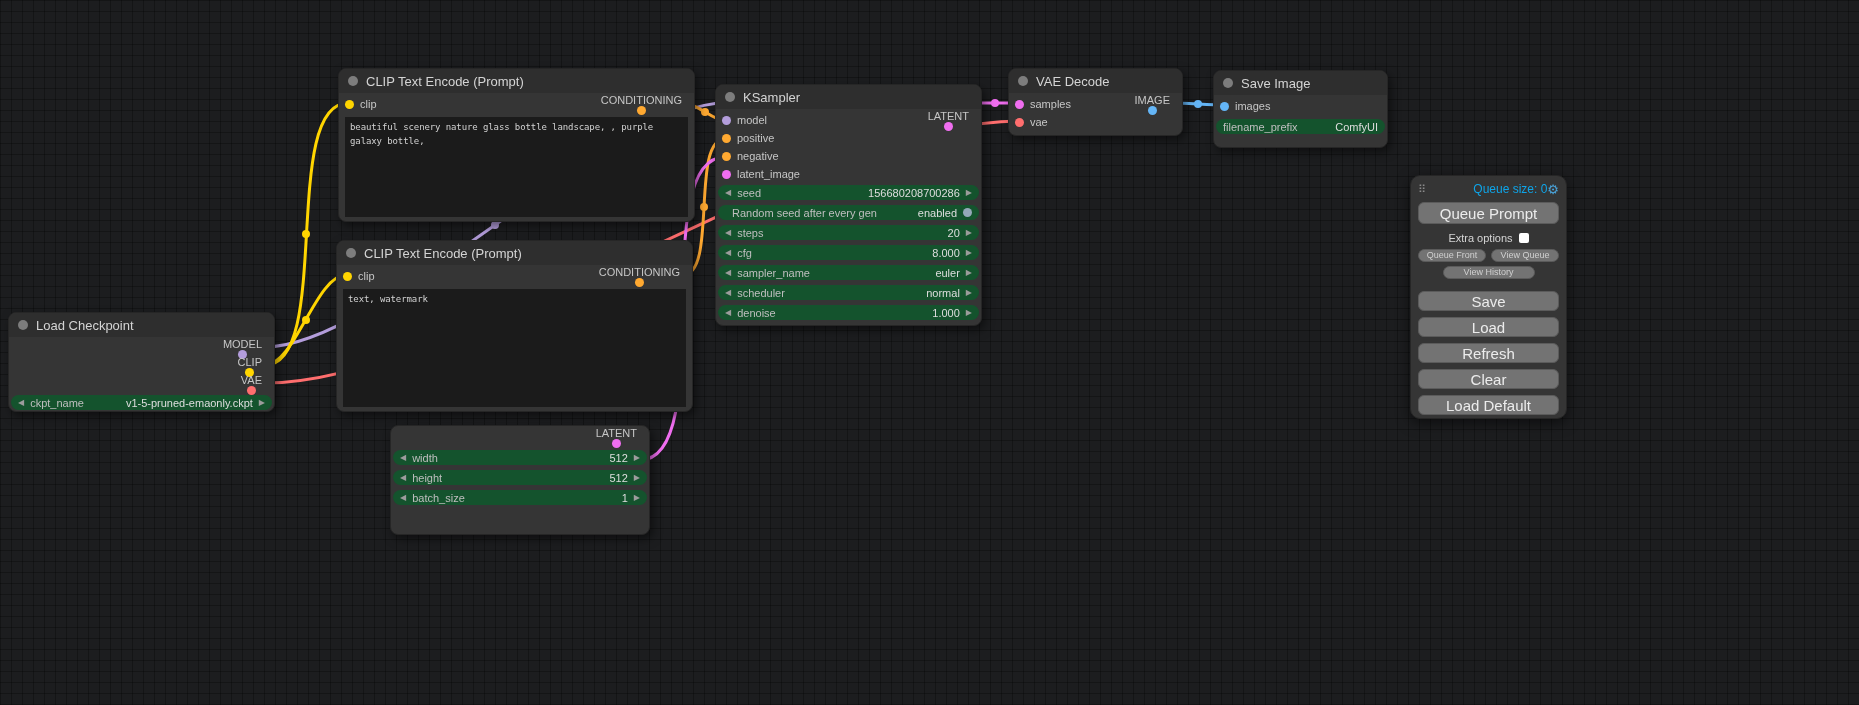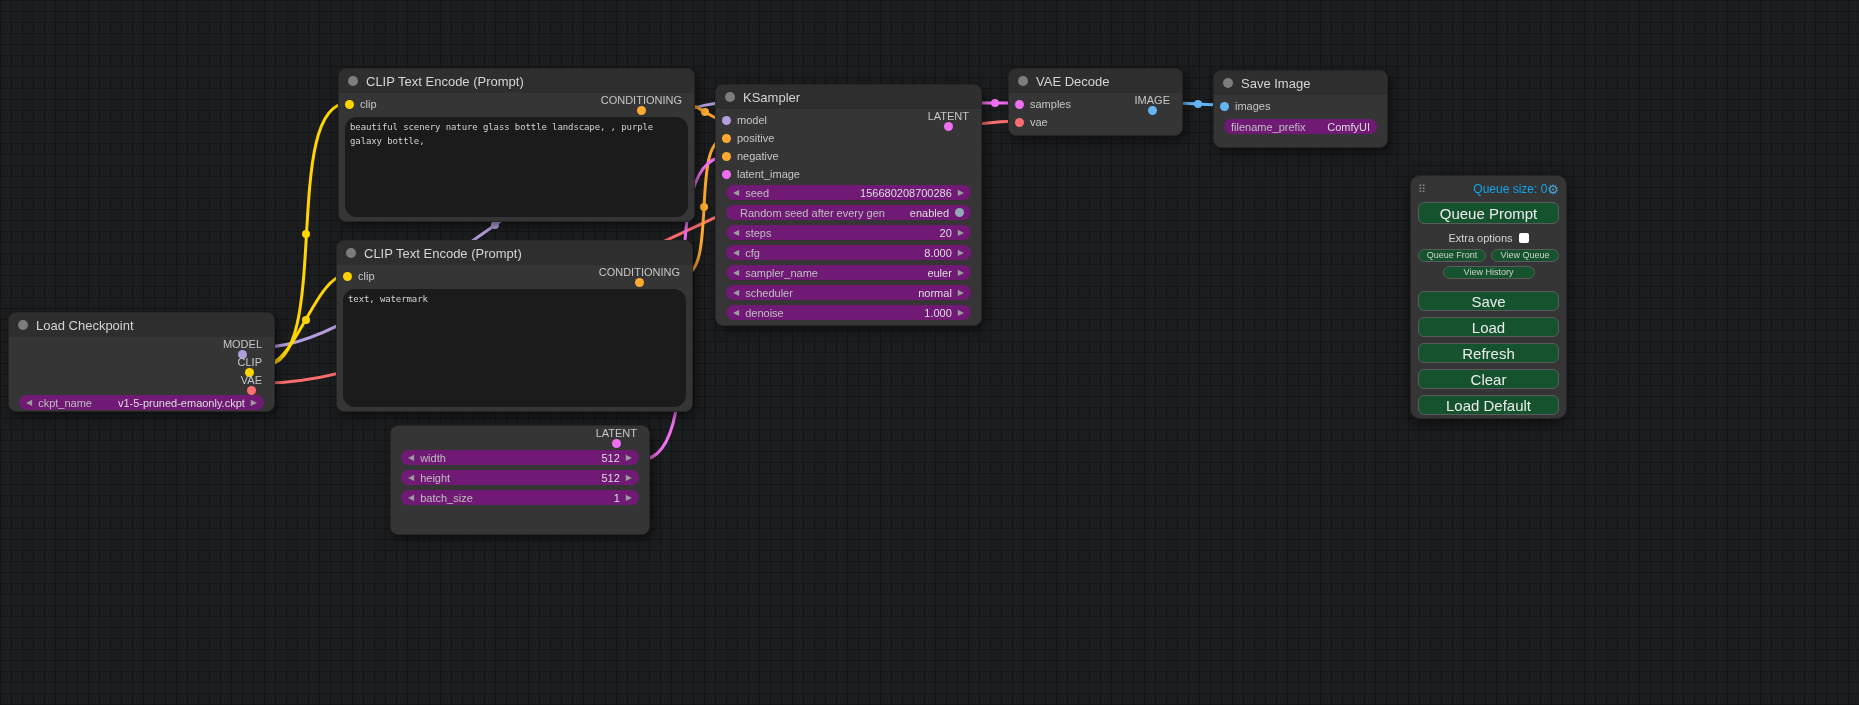--- a/index.html
+++ b/index.html
@@ -25,31 +25,31 @@
     display:flex; align-items:center; gap:8px; height:24px; padding:0 9px;
     background:#2e2e2e; color:#d4d4d4; font-size:13px; white-space:nowrap;
   }
   .ndot { width:10px; height:10px; border-radius:50%; flex:none; }
   .nbody { position:relative; padding-top:2px; }
   .srow { display:flex; align-items:center; height:18px; padding:0 6px; font-size:11px; color:#c6c6c6; }
   .sdot { width:9px; height:9px; border-radius:50%; flex:none; }
   .slabel { margin:0 6px; white-space:nowrap; }
   .out { margin-left:auto; display:flex; align-items:center;flex-direction:column; }
   .pill {
-    height:15px; margin:5px 10px 0; background:#701a75; border-radius:8px;
+    height:15px; margin:5px 2px 0; background:#14532d; border-radius:8px;
     display:flex; align-items:center; padding:0 7px; font-size:11px; gap:6px;
     white-space:nowrap;
   }
   .pill.first { margin-top:2px; }
   .arr { color:#9c9c9c; font-size:8px; line-height:1; }
   .wname { color:#bfbfbf; }
   .wval { margin-left:auto; color:#dedede; }
   .toggledot { width:9px; height:9px; border-radius:50%; flex:none; }
   .tarea {
-    margin:4px 6px 0; background:#1b1b1b; border-radius:12px; padding:4px 5px;
+    margin:4px 6px 0; background:#1b1b1b; border-radius:0; padding:4px 5px;
     font-family:"DejaVu Sans Mono", monospace; font-size:9px; letter-spacing:-0.1px;
     color:#d2d2d2; line-height:1.55; white-space:pre-wrap; word-break:break-word;
     overflow:hidden; box-sizing:border-box;
   }
 
   
   #n-lc   { left:8px;    top:312px; width:267px; height:100px; }
   #n-cte1 { left:338px;  top:68px;  width:357px; height:154px; }
   #n-cte2 { left:336px;  top:240px; width:357px; height:172px; }
   #n-eli  { left:390px;  top:425px; width:260px; height:110px; }
@@ -64,21 +64,21 @@
     position:absolute; z-index:3; left:1410px; top:175px; width:157px; height:244px;
     background:#353535; border:1px solid #262626; border-radius:10px;
     box-shadow:0 4px 14px rgba(0,0,0,.55); box-sizing:border-box;
     padding:5px 7px 8px; color:#ddd;
   }
   .mhead { display:flex; align-items:center; height:16px; }
   .mdrag { color:#8a8a8a; font-size:11px; line-height:1; cursor:grab; }
   .mqueue { flex:1; text-align:right; font-size:12px; color:#0ea5e9; }
   .mgear { color:#4aa3d9; font-size:13px; line-height:1; cursor:pointer; }
   .mbtn {
-    display:block; box-sizing:border-box; background:#14532d; border:1px solid #5b5b5b;
+    display:block; box-sizing:border-box; background:#737373; border:1px solid #5b5b5b;
     color:#ececec; font-family:inherit; text-align:center; cursor:pointer;
     padding:0; line-height:1;
   }
   .mbtn.big { width:100%; height:20px; border-radius:6px; font-size:15px; margin-top:6px; }
   .mbtn.qp  { height:22px; margin-top:5px; }
   .mbtn.save-gap { margin-top:12px; }
   .mextra { display:flex; align-items:center; justify-content:center; gap:6px; margin-top:8px; font-size:11px; color:#d5d5d5; }
   .mcheck { width:10px; height:10px; border-radius:2px; cursor:pointer; }
   .msmalls { display:flex; gap:5px; margin-top:5px; }
   .mbtn.small { flex:1; height:13px; border-radius:7px; font-size:9px; color:#d0d0d0; }

